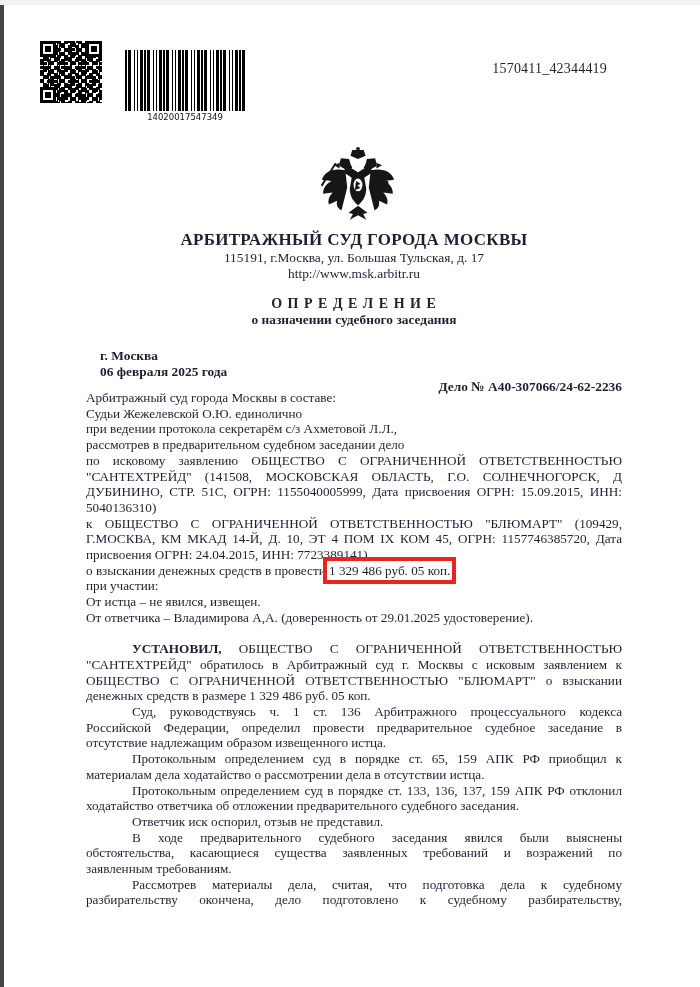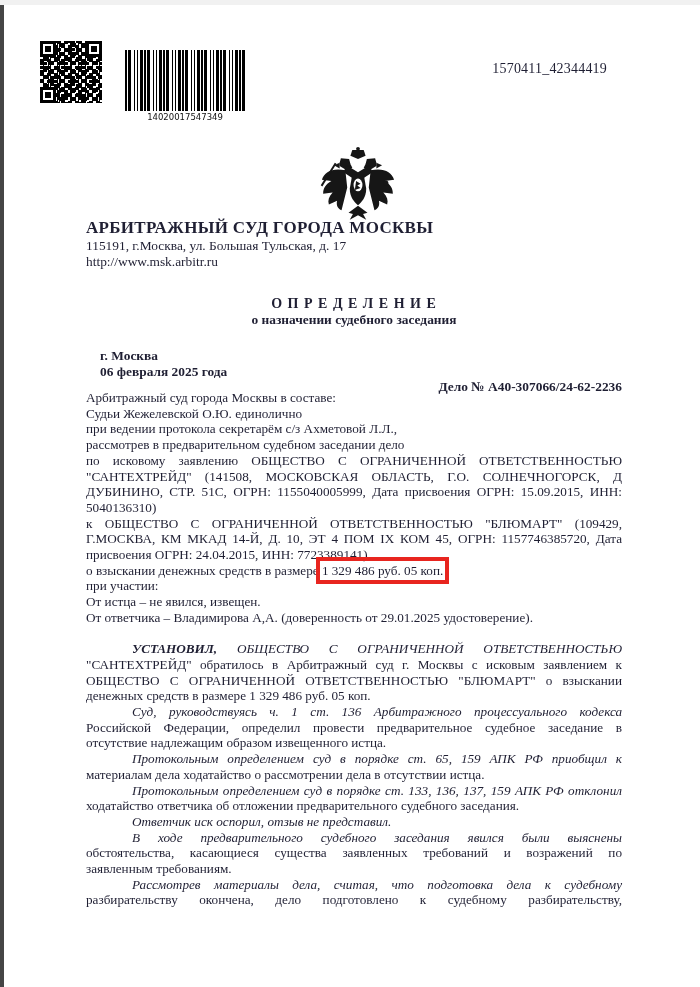--- a/index.html
+++ b/index.html
@@ -20,39 +20,39 @@
       repeating-linear-gradient(90deg,#000 0 2px,#fff 2px 3px,#000 3px 6px,#fff 6px 9px,
       #000 9px 10px,#fff 10px 12px,#000 12px 13px,#fff 13px 15px,#000 15px 18px,#fff 18px 19px);}
   .barcode-num{position:absolute;left:125px;top:112px;width:120px;text-align:center;
       font-family:"DejaVu Sans","Liberation Sans",sans-serif;font-size:8.5px;color:#111;}
   .doc-id{position:absolute;right:93px;top:44px;font-size:14px;letter-spacing:.2px;margin-top:17px;}
 
   
   .emblem{position:absolute;left:320px;top:141px;width:76px;height:84px;}
 
   
-  .hdr{position:absolute;left:86px;top:217px;width:536px;text-align:left;}
+  .hdr{position:absolute;left:86px;top:229px;width:536px;text-align:center;}
   .court{font-weight:bold;font-size:17px;line-height:21px;letter-spacing:.3px;}
   .addr,.site{font-size:13.4px;line-height:15.5px;}
   .ttl{position:absolute;left:86px;top:296px;width:536px;text-align:center;font-weight:bold;}
   .ttl-main{font-size:14px;line-height:16px;letter-spacing:1px;}
   .ttl-sub{font-size:13.4px;line-height:15.5px;}
 
   
   .meta{position:absolute;left:86px;top:348px;width:536px;display:flex;
         justify-content:space-between;font-weight:bold;font-size:13.4px;line-height:15.7px;flex-direction:column;}
   .meta .place-date{padding-left:14px;}
   .meta .case{text-align:right;}
 
   
   .bodytxt{position:absolute;left:86px;top:390px;width:536px;font-size:13.2px;line-height:15.7px;}
   .line{text-align:justify;}
   .jl{text-align-last:justify;}
   .left{text-align:right;text-align-last:left;}
-  .ind{padding-left:46px;font-style:italic;}
+  .ind{padding-left:46px;}
   .b{font-weight:bold;}
   .gap-top{margin-top:15.7px;}
   .hl{outline:4px solid var(--red,#e8251f);outline-offset:2px;}
 </style>
 </head>
 <body>
 
 <div class="page">
   <div class="edge-top"></div>
   <div class="edge-left"></div>
@@ -115,21 +115,21 @@
 
     <div class="line jl">по исковому заявлению ОБЩЕСТВО С ОГРАНИЧЕННОЙ ОТВЕТСТВЕННОСТЬЮ</div>
     <div class="line jl">"САНТЕХТРЕЙД" (141508, МОСКОВСКАЯ ОБЛАСТЬ, Г.О. СОЛНЕЧНОГОРСК, Д</div>
     <div class="line jl">ДУБИНИНО, СТР. 51С, ОГРН: 1155040005999, Дата присвоения ОГРН: 15.09.2015, ИНН:</div>
     <div class="line left">5040136310)</div>
 
     <div class="line jl">к ОБЩЕСТВО С ОГРАНИЧЕННОЙ ОТВЕТСТВЕННОСТЬЮ "БЛЮМАРТ" (109429,</div>
     <div class="line jl">Г.МОСКВА, КМ МКАД 14-Й, Д. 10, ЭТ 4 ПОМ IX КОМ 45, ОГРН: 1157746385720, Дата</div>
     <div class="line left">присвоения ОГРН: 24.04.2015, ИНН: 7723389141)</div>
 
-    <div class="line left"><span>о взыскании денежных средств в размере</span> <span class="hl"><span>1 329 486 руб. 05 коп.</span></span></div>
+    <div class="line left"><span>о взыскании денежных средств в провести</span> <span class="hl"><span>1 329 486 руб. 05 коп.</span></span></div>
 
     <div class="line left">при участии:</div>
     <div class="line left">От истца – не явился, извещен.</div>
     <div class="line left">От ответчика – Владимирова А,А. (доверенность от 29.01.2025 удостоверение).</div>
 
     <div class="line jl ind gap-top"><span class="b">УСТАНОВИЛ,</span> <span>ОБЩЕСТВО С ОГРАНИЧЕННОЙ ОТВЕТСТВЕННОСТЬЮ</span></div>
     <div class="line jl">"САНТЕХТРЕЙД" обратилось в Арбитражный суд г. Москвы с исковым заявлением к</div>
     <div class="line jl">ОБЩЕСТВО С ОГРАНИЧЕННОЙ ОТВЕТСТВЕННОСТЬЮ "БЛЮМАРТ" о взыскании</div>
     <div class="line left">денежных средств в размере 1 329 486 руб. 05 коп.</div>
 

